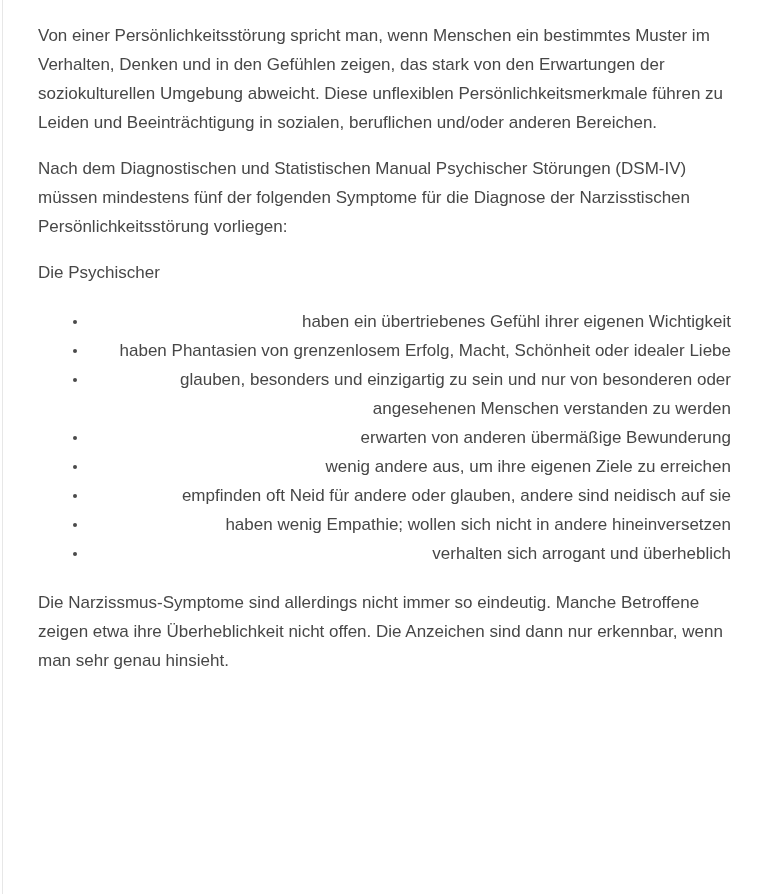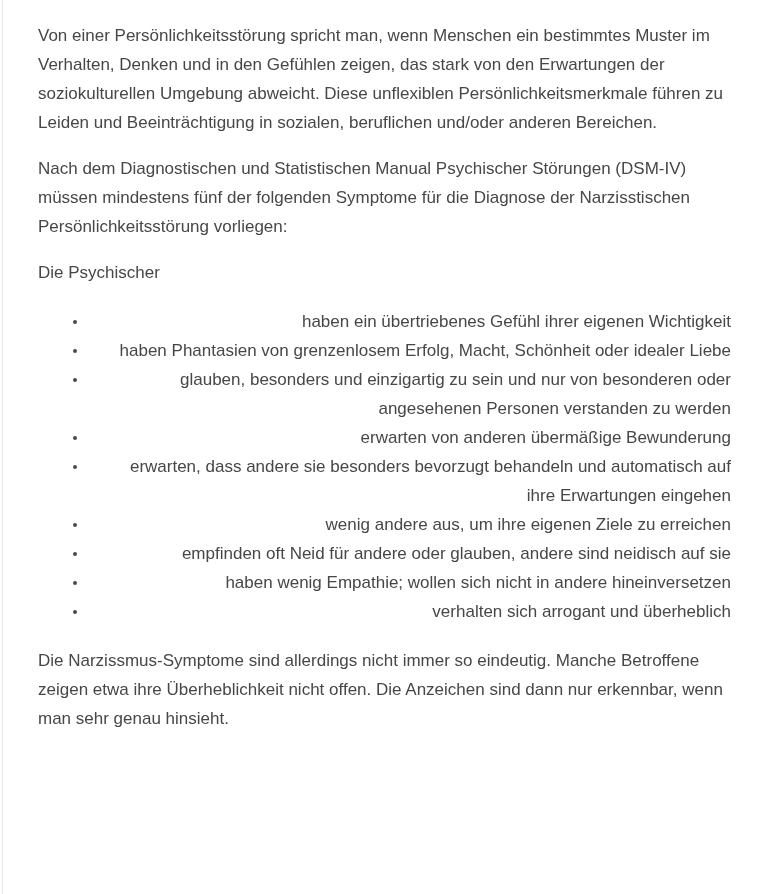--- a/index.html
+++ b/index.html
@@ -68,23 +68,22 @@
 
   <p class="body-text">Von einer Persönlichkeitsstörung spricht man, wenn Menschen ein bestimmtes Muster im Verhalten, Denken und in den Gefühlen zeigen, das stark von den Erwartungen der soziokulturellen Umgebung abweicht. Diese unflexiblen Persönlichkeitsmerkmale führen zu Leiden und Beeinträchtigung in sozialen, beruflichen und/oder anderen Bereichen.</p>
 
   <p class="body-text">Nach dem Diagnostischen und Statistischen Manual Psychischer Störungen (DSM-IV) müssen mindestens fünf der folgenden Symptome für die Diagnose der Narzisstischen Persönlichkeitsstörung vorliegen:</p>
 
   <p class="body-text">Die Psychischer</p>
 
   <ul class="symptom-list body-text">
       <li>haben ein übertriebenes Gefühl ihrer eigenen Wichtigkeit</li>
       <li>haben Phantasien von grenzenlosem Erfolg, Macht, Schönheit oder idealer Liebe</li>
-      <li>glauben, besonders und einzigartig zu sein und nur von besonderen oder angesehenen Personen verstanden zu werden</li>
+      <li>glauben, besonders und einzigartig zu sein und nur von besonderen oder angesehenen Menschen verstanden zu werden</li>
       <li>erwarten von anderen übermäßige Bewunderung</li>
-      <li>erwarten, dass andere sie besonders bevorzugt behandeln und automatisch auf ihre Erwartungen eingehen</li>
       <li>wenig andere aus, um ihre eigenen Ziele zu erreichen</li>
       <li>empfinden oft Neid für andere oder glauben, andere sind neidisch auf sie</li>
       <li>haben wenig Empathie; wollen sich nicht in andere hineinversetzen</li>
       <li>verhalten sich arrogant und überheblich</li>
     </ul>
 
   <p class="body-text">Die Narzissmus-Symptome sind allerdings nicht immer so eindeutig. Manche Betroffene zeigen etwa ihre Überheblichkeit nicht offen. Die Anzeichen sind dann nur erkennbar, wenn man sehr genau hinsieht.</p>
 
 </div>
 

